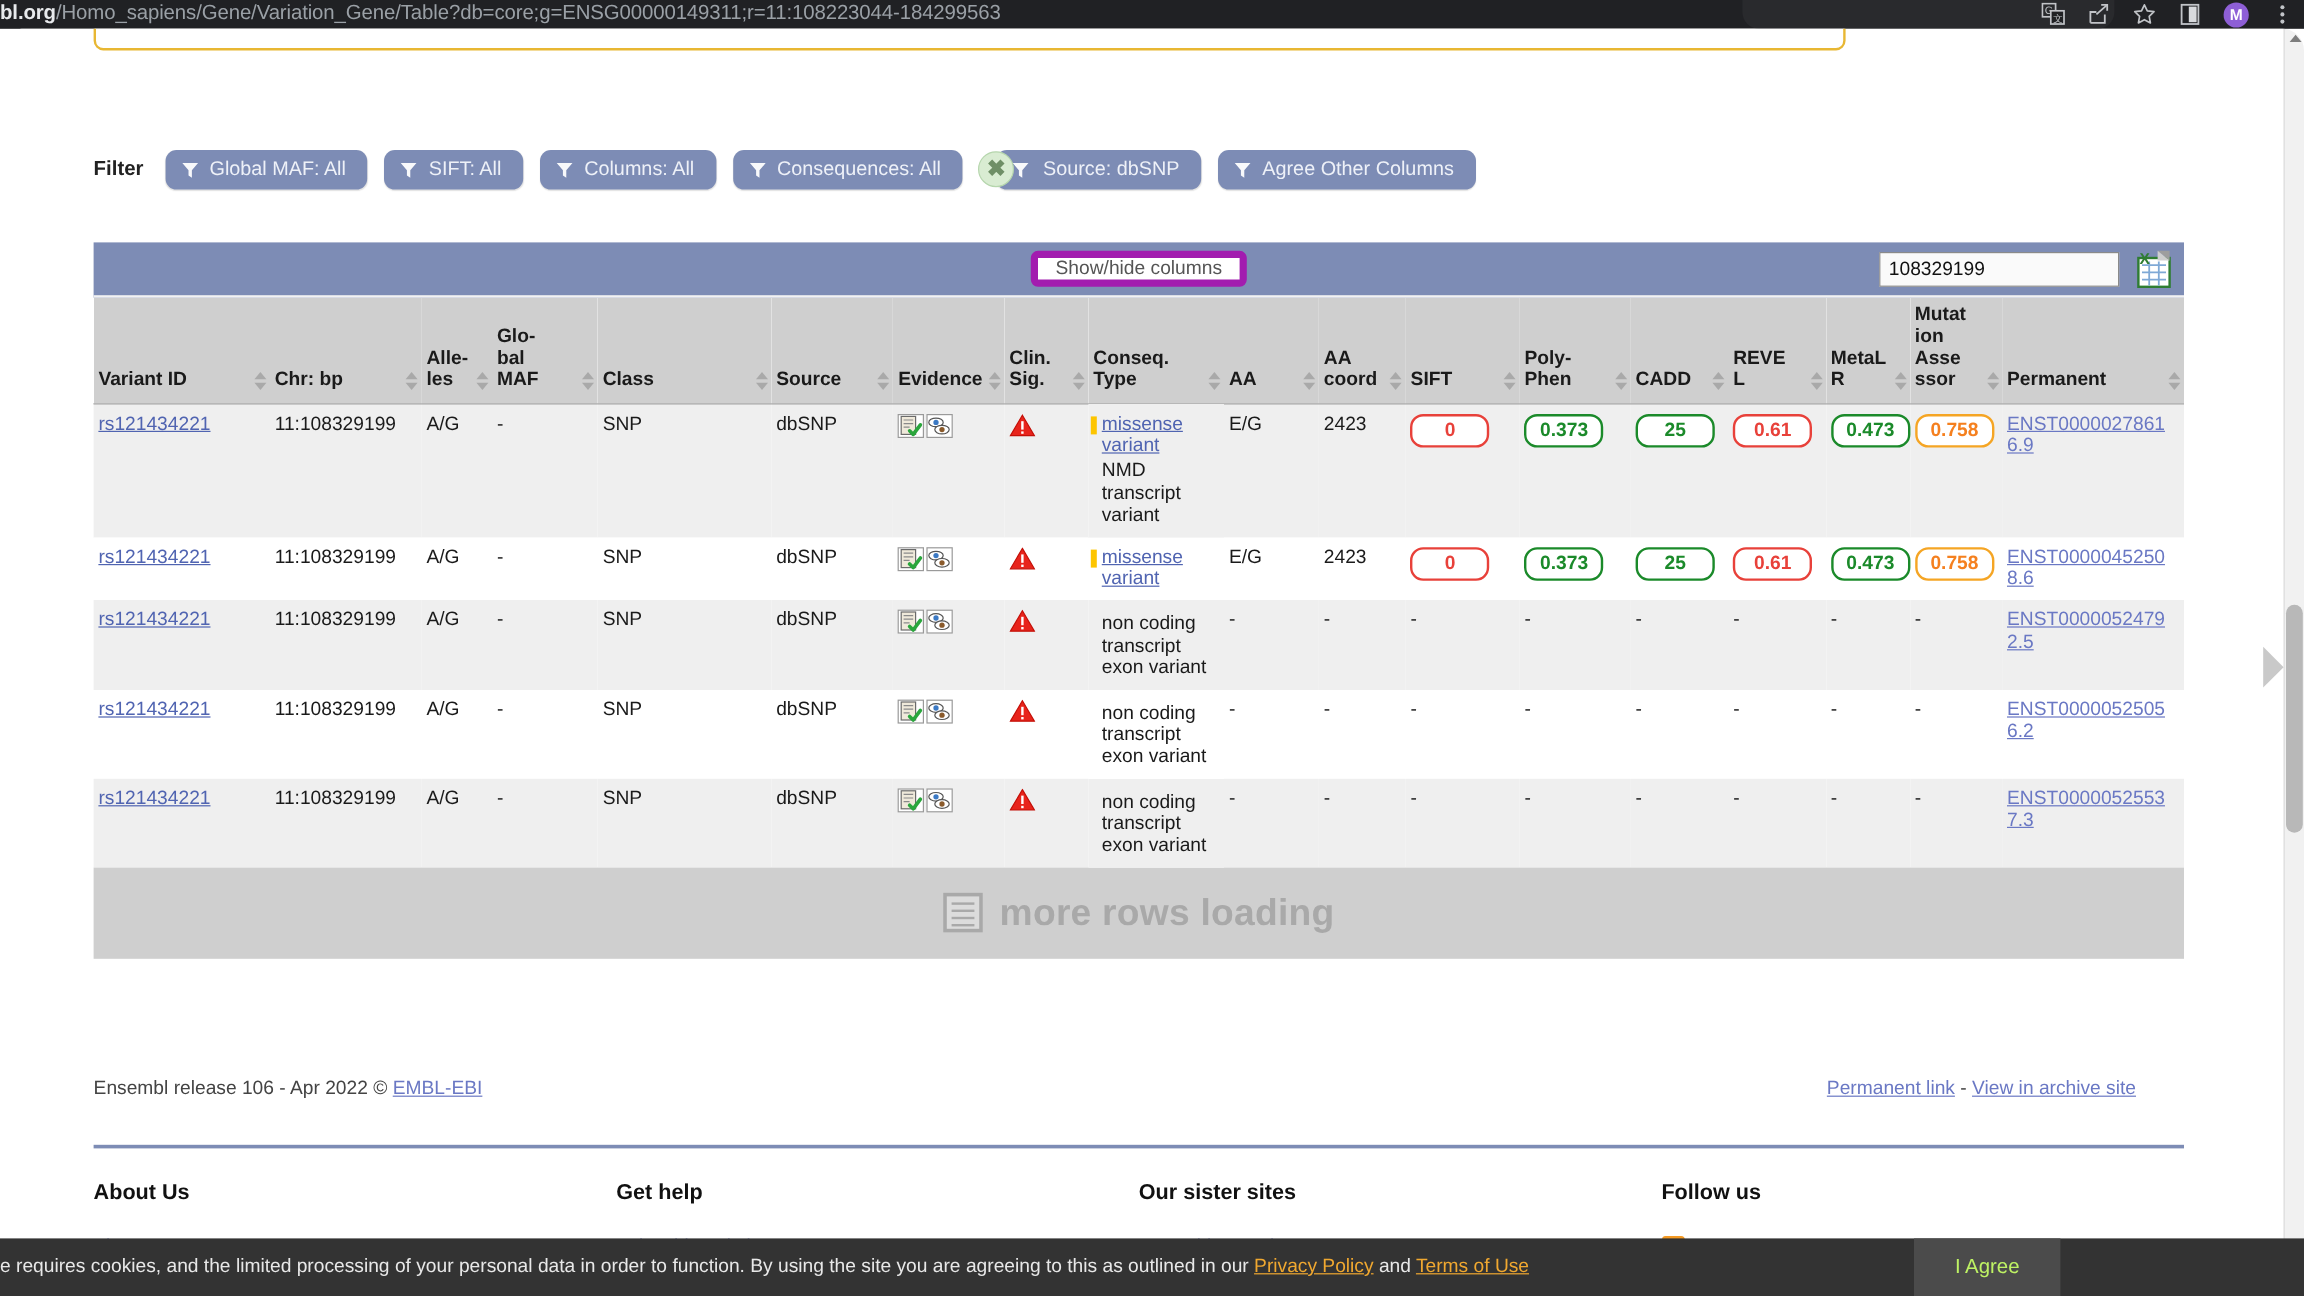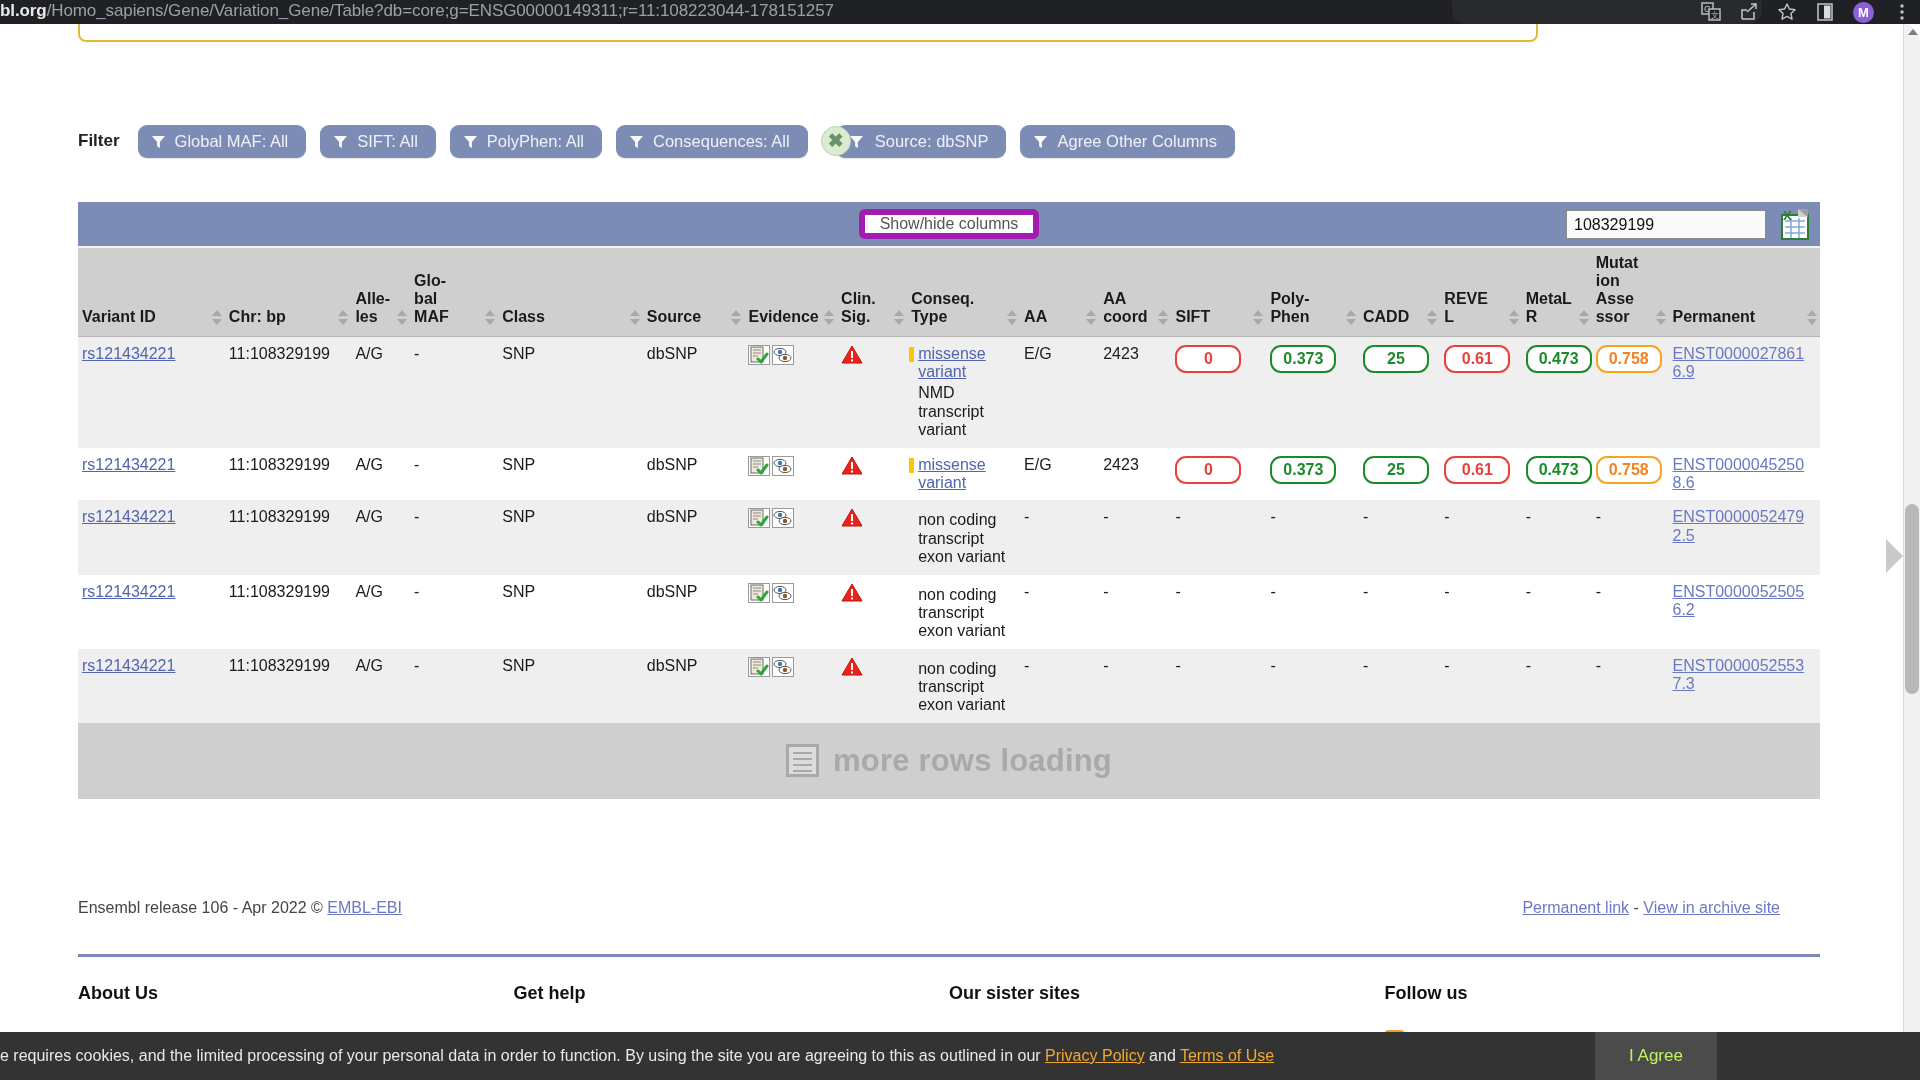--- a/index.html
+++ b/index.html
@@ -267,21 +267,21 @@
     border-bottom: 17px solid transparent;
     border-left: 17px solid #c9c9c9;
   }
 </style>
 </head>
 <body>
 
 <div id="browser-chrome">
   <div id="chrome-rounded-bg"></div>
   <div id="url-text">
-    <span class="host">bl.org</span><span>/Homo_sapiens/Gene/Variation_Gene/Table?db=core;g=ENSG00000149311;r=11:108223044-178151257</span>
+    <span class="host">bl.org</span><span>/Homo_sapiens/Gene/Variation_Gene/Table?db=core;g=ENSG00000149311;r=11:108223044-184299563</span>
   </div>
   <div id="chrome-icons">
     <div class="chrome-ico">
       <svg viewBox="0 0 20 20" width="20" height="20">
         <rect x="1" y="1" width="11" height="11" fill="none" stroke="#cfd2d6" stroke-width="1.4"></rect>
         <text x="3" y="10" font-size="9" fill="#cfd2d6" font-family="Liberation Sans, sans-serif">G</text>
         <rect x="8" y="7" width="11" height="11" fill="#202124" stroke="#cfd2d6" stroke-width="1.4"></rect>
         <text x="10" y="16" font-size="8" fill="#cfd2d6" font-family="Liberation Sans, sans-serif">文</text>
       </svg>
     </div>
@@ -335,21 +335,21 @@
         <svg class="funnel" viewBox="0 0 16 16">
           <polygon points="1,2 15,2 9.5,8.5 9.5,15 6.5,13 6.5,8.5" fill="#ffffff" opacity=".95"></polygon>
         </svg>
         <span>SIFT: All</span>
       </div>
 
       <div class="filter-chip">
         <svg class="funnel" viewBox="0 0 16 16">
           <polygon points="1,2 15,2 9.5,8.5 9.5,15 6.5,13 6.5,8.5" fill="#ffffff" opacity=".95"></polygon>
         </svg>
-        <span>PolyPhen: All</span>
+        <span>Columns: All</span>
       </div>
 
       <div class="filter-chip">
         <svg class="funnel" viewBox="0 0 16 16">
           <polygon points="1,2 15,2 9.5,8.5 9.5,15 6.5,13 6.5,8.5" fill="#ffffff" opacity=".95"></polygon>
         </svg>
         <span>Consequences: All</span>
       </div>
 
       <div class="filter-chip" style="margin-left:14px;">

